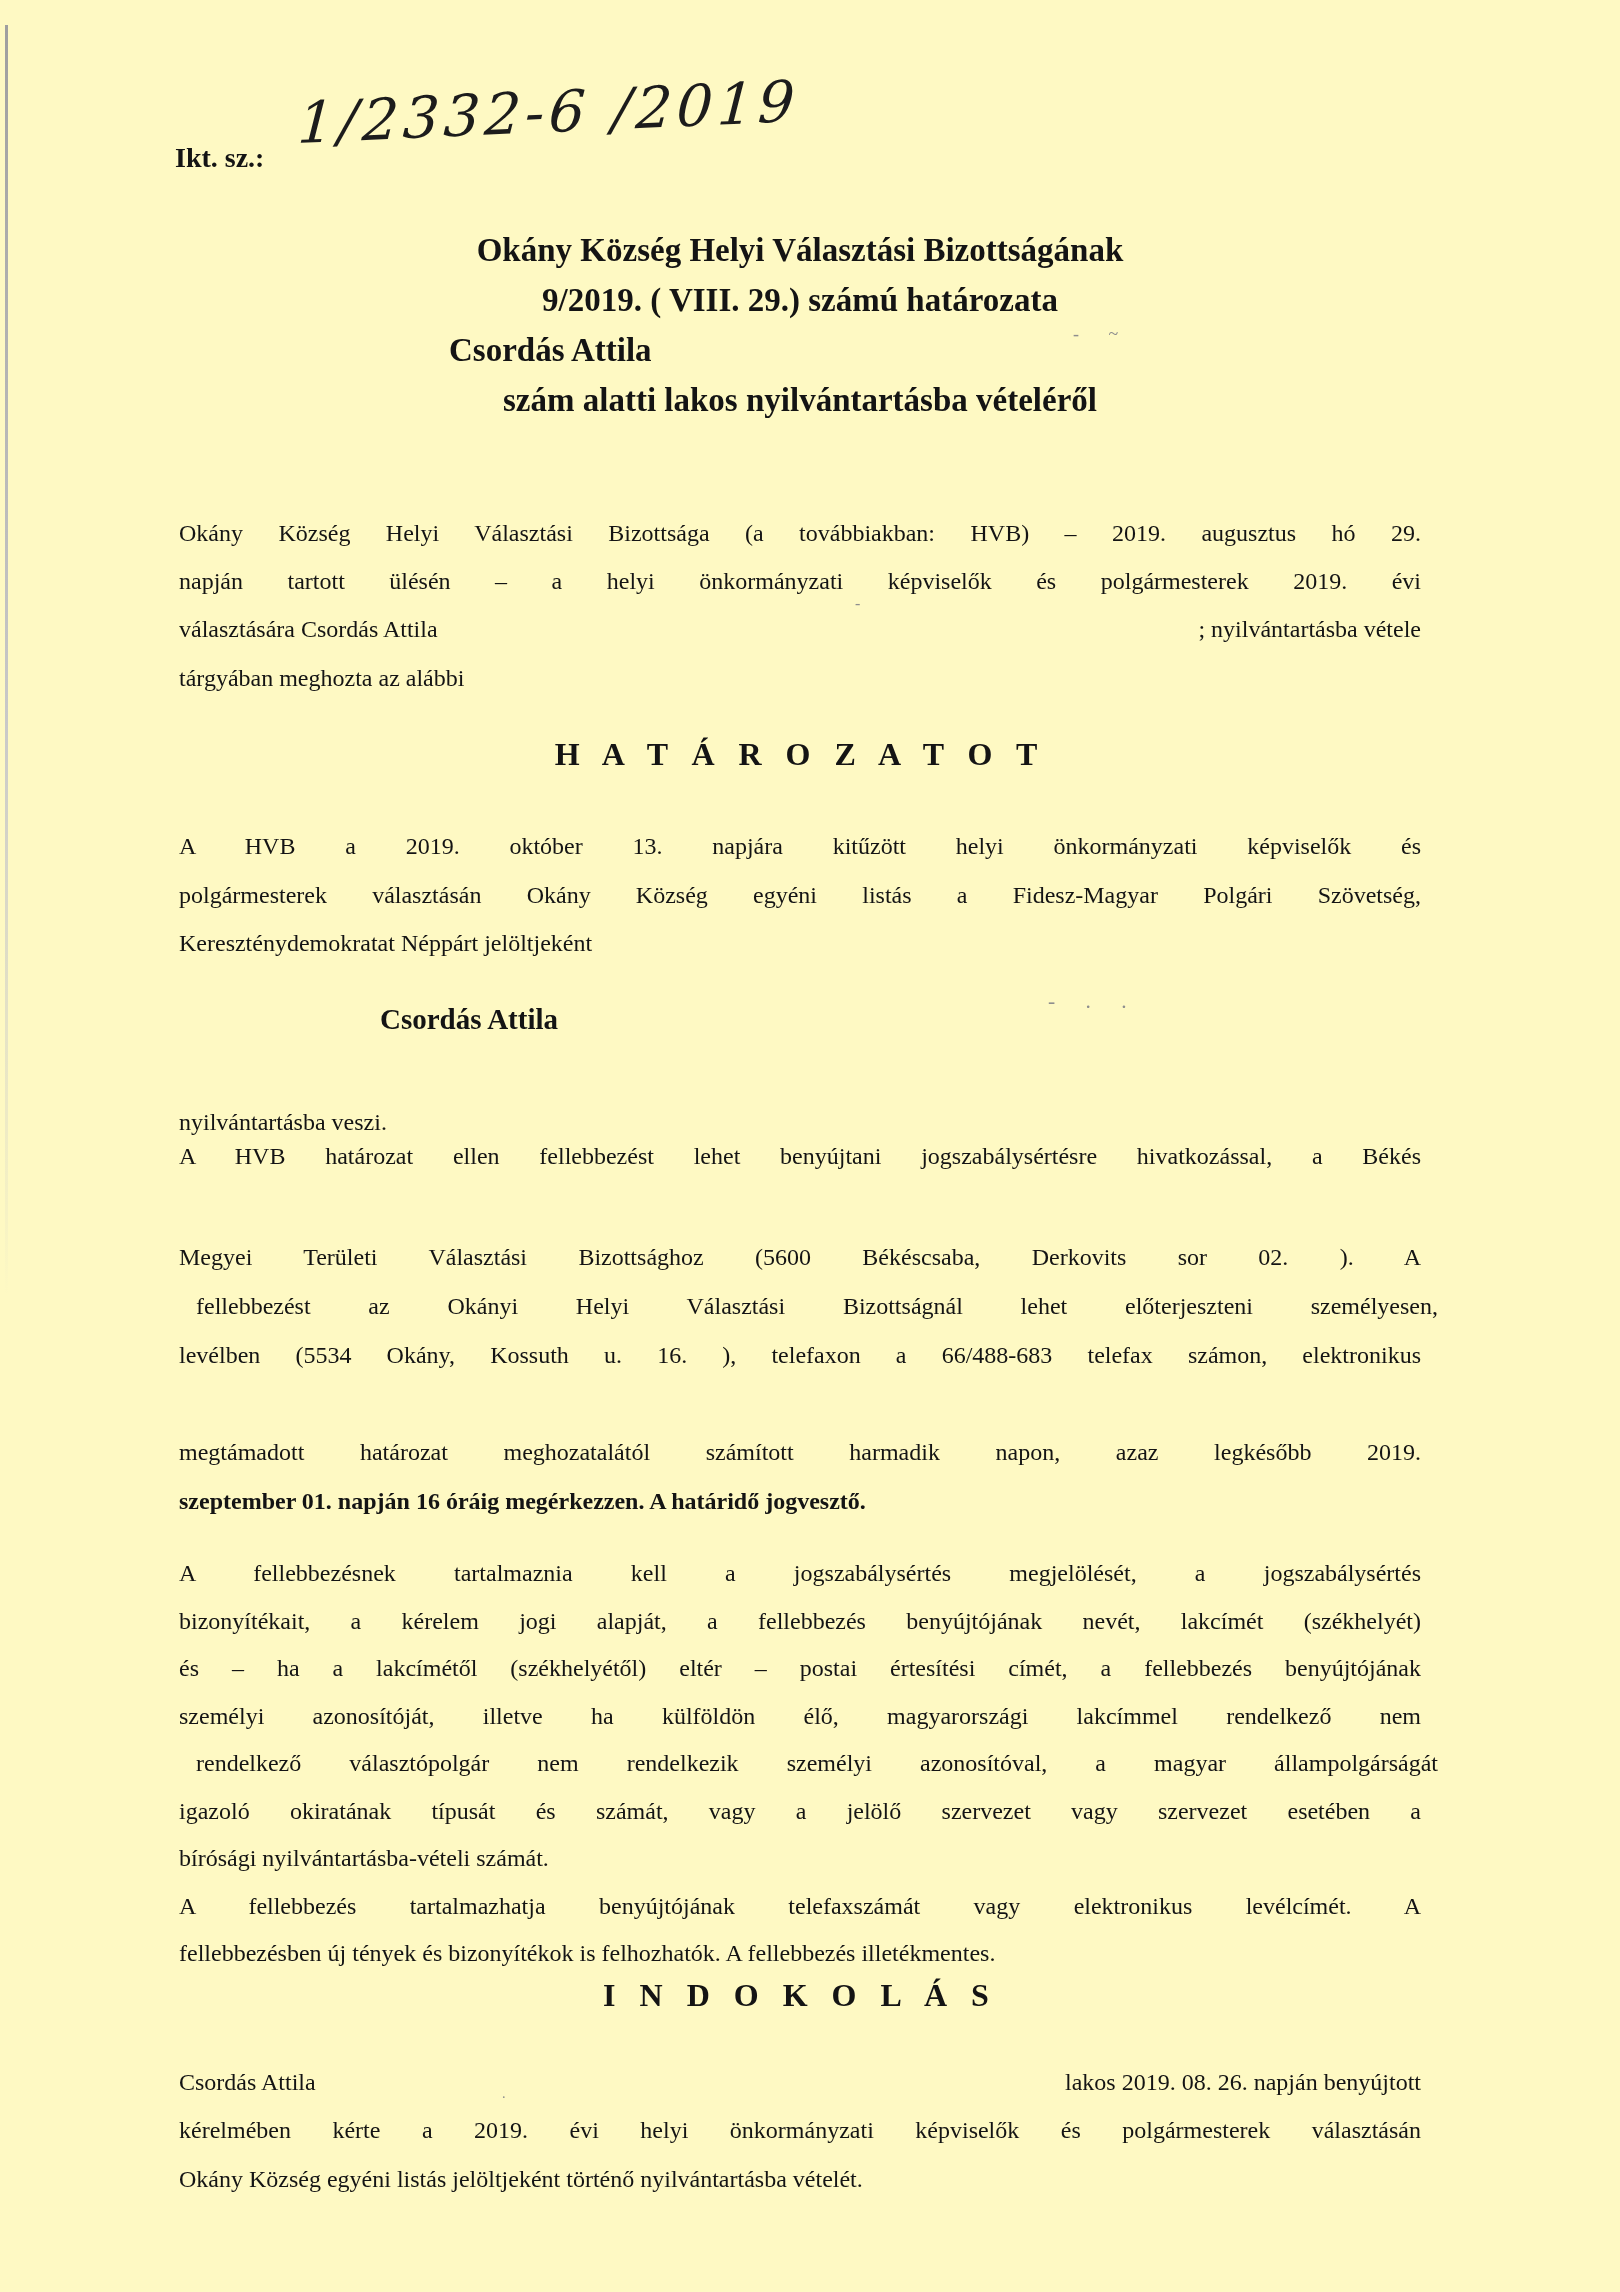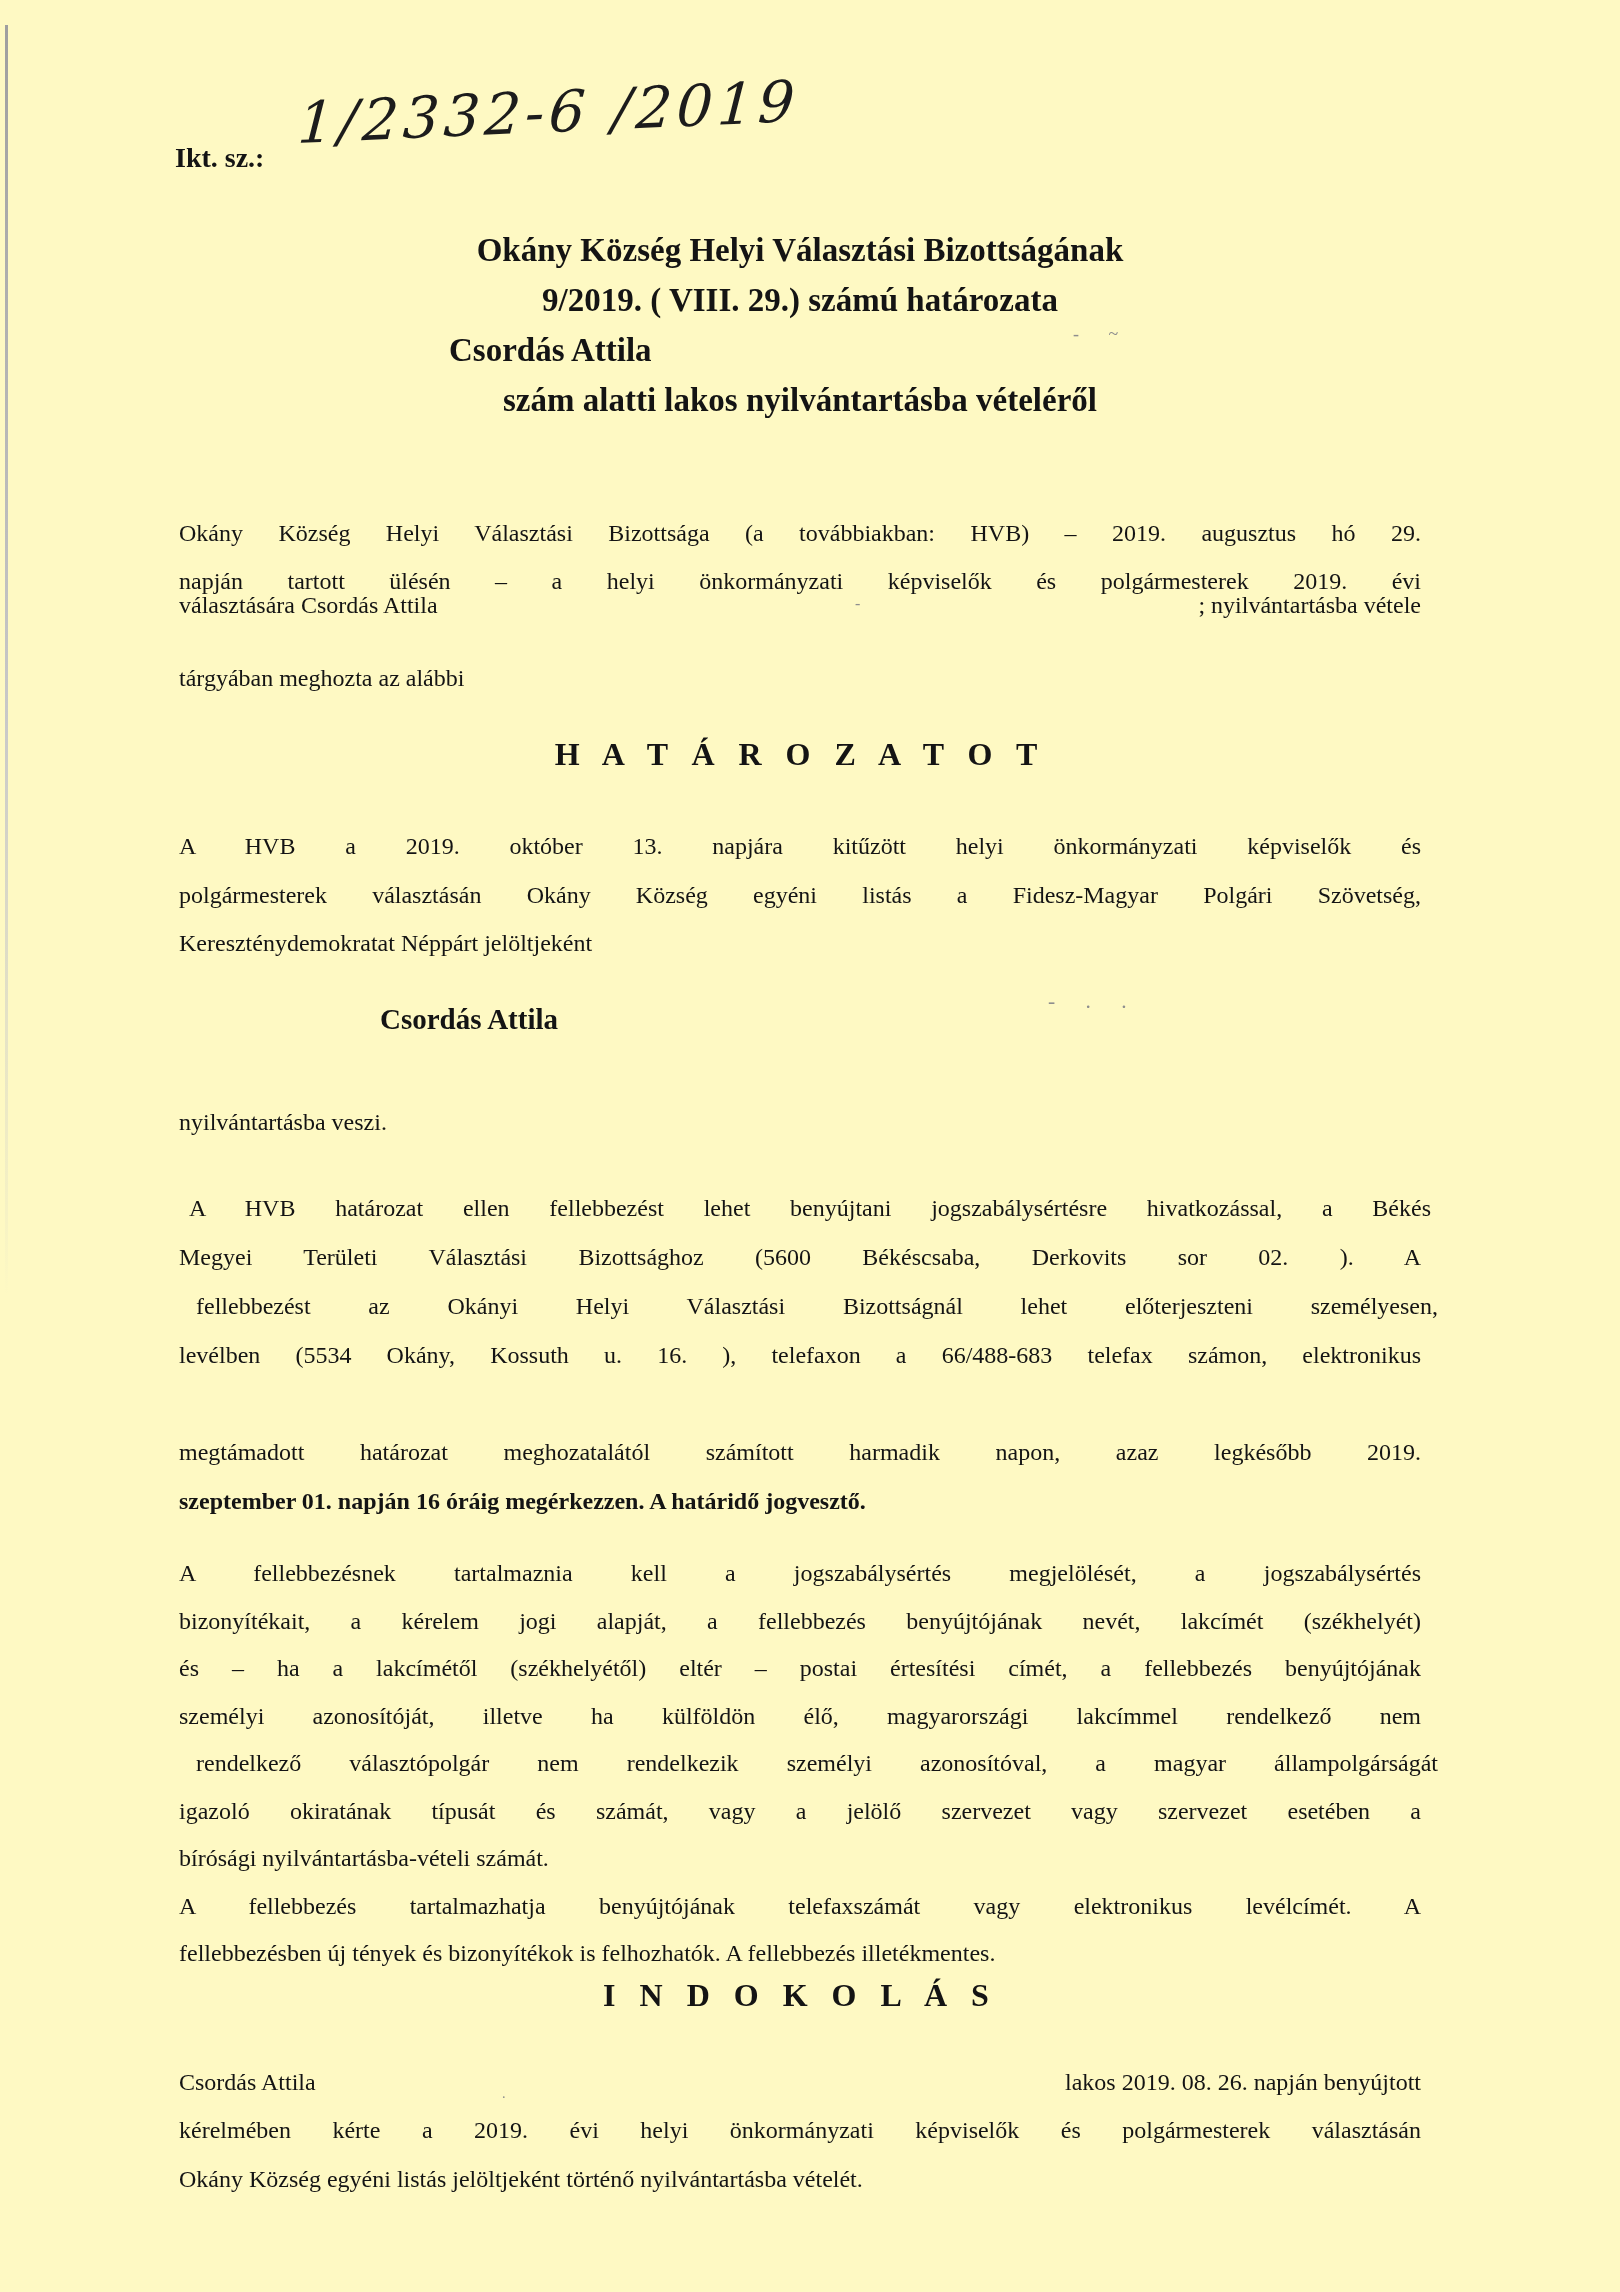--- a/index.html
+++ b/index.html
@@ -81,38 +81,38 @@
 
   <div class="abs tline" style="top:226px;">Okány Község Helyi Választási Bizottságának</div>
   <div class="abs tline" style="top:276px;">9/2019. ( VIII. 29.) számú határozata</div>
   <div class="abs tline tline-name" style="top:326px;">Csordás Attila</div>
   <div class="abs artifact" style="top:324px; left:1073px; font-size:18px;">-  ~</div>
   <div class="abs tline" style="top:376px;">szám alatti lakos nyilvántartásba vételéről</div>
 
   <div class="abs bline jline" style="top:509px;">Okány Község Helyi Választási Bizottsága (a továbbiakban: HVB) – 2019. augusztus hó 29.</div>
   <div class="abs bline jline" style="top:557px;">napján tartott ülésén – a helyi önkormányzati képviselők és polgármesterek 2019. évi</div>
   <div class="abs artifact" style="top:595px; left:855px; font-size:16px;">-</div>
-  <div class="abs bline split" style="top:581px;">
+  <div class="abs bline split" style="top:605px;">
     <span>választására Csordás Attila</span>
     <span>; nyilvántartásba vétele</span>
   </div>
   <div class="abs bline" style="top:654px;">tárgyában meghozta az alábbi</div>
 
   <div class="abs heading" style="top:736px;">H A T Á R O Z A T O T</div>
 
   <div class="abs bline jline" style="top:822px;">A HVB a 2019. október 13. napjára kitűzött helyi önkormányzati képviselők és</div>
   <div class="abs bline jline" style="top:871px;">polgármesterek választásán Okány Község egyéni listás a Fidesz-Magyar Polgári Szövetség,</div>
   <div class="abs bline" style="top:919px;">Kereszténydemokratat Néppárt jelöltjeként</div>
 
   <div class="abs bold-name" style="top:1003px; left:380px;">Csordás Attila</div>
   <div class="abs artifact" style="top:989px; left:1048px;">-   .   .</div>
 
   <div class="abs bline" style="top:1098px;">nyilvántartásba veszi.</div>
 
-  <div class="abs bline jline" style="top:1184px;margin-left:10px;">A HVB határozat ellen fellebbezést lehet benyújtani jogszabálysértésre hivatkozással, a Békés</div>
+  <div class="abs bline jline" style="top:1132px;">A HVB határozat ellen fellebbezést lehet benyújtani jogszabálysértésre hivatkozással, a Békés</div>
   <div class="abs bline jline" style="top:1233px;">Megyei Területi Választási Bizottsághoz (5600 Békéscsaba, Derkovits sor 02. ). A</div>
   <div class="abs bline jline" style="top:1282px;margin-left:17px;">fellebbezést az Okányi Helyi Választási Bizottságnál lehet előterjeszteni személyesen,</div>
   <div class="abs bline jline" style="top:1331px;">levélben (5534 Okány, Kossuth u. 16. ), telefaxon a 66/488-683 telefax számon, elektronikus</div>
   <div class="abs bline jline" style="top:1428px;">megtámadott határozat meghozatalától számított harmadik napon, azaz legkésőbb 2019.</div>
   <div class="abs bline" style="top:1477px;font-weight:bold;">szeptember 01. napján 16 óráig megérkezzen. A határidő jogvesztő.</div>
 
   <div class="abs bline jline" style="top:1549px;">A fellebbezésnek tartalmaznia kell a jogszabálysértés megjelölését, a jogszabálysértés</div>
   <div class="abs bline jline" style="top:1597px;">bizonyítékait, a kérelem jogi alapját, a fellebbezés benyújtójának nevét, lakcímét (székhelyét)</div>
   <div class="abs bline jline" style="top:1644px;">és – ha a lakcímétől (székhelyétől) eltér – postai értesítési címét, a fellebbezés benyújtójának</div>
   <div class="abs bline jline" style="top:1692px;">személyi azonosítóját, illetve ha külföldön élő, magyarországi lakcímmel rendelkező nem</div>

